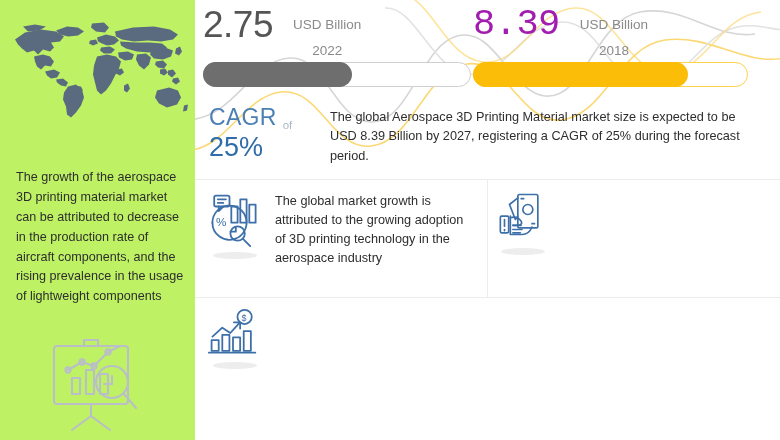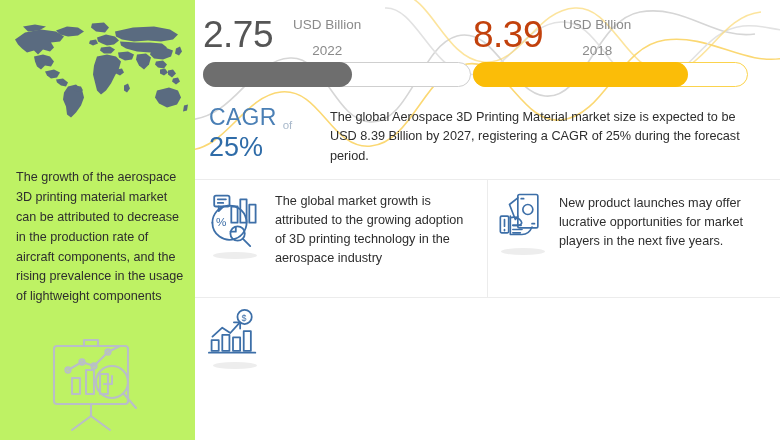--- a/index.html
+++ b/index.html
@@ -41,26 +41,26 @@
     background: #ffffff;
     flex: 0 0 585px;
   }
   .deco { position: absolute; top: 0; left: 0; width: 585px; height: 180px; pointer-events: none; }
 
   
   .stats { position: relative; height: 178px; }
   .stat { position: absolute; top: 0; }
   .stat-a { left: 8px;  width: 268px; }
   .stat-b { left: 278px; width: 275px; }
-  .stat-row { display: flex; align-items: center; padding-top: 6px; }
+  .stat-row { display: flex; align-items: flex-start; padding-top: 6px; }
   .stat-num {
     font-size: 37px; line-height: 1; letter-spacing: -0.5px;
   }
   .num-gray { color: #555555; }
-  .num-amber { color: #c2410c; }
+  .num-amber { color: #a21caf; font-family: Liberation Mono, monospace; }
   .stat-lbl { margin-left: 20px; padding-top: 6px; }
   .stat-unit { font-size: 13.5px; color: #8a8a8a; line-height: 1.9; }
   .stat-year { font-size: 13.5px; color: #8a8a8a; line-height: 1.9; text-align: center; }
   .bar {
     position: absolute; top: 62px; left: 0;
     height: 25px; width: 100%;
     border-radius: 14px;
     background: #ffffff;
   }
   .bar-gray  { border: 1.5px solid #cfcfcf; }
@@ -267,21 +267,20 @@
             <path d="M29 9 h3 M42 39 h3"></path>
             <path d="M25 8 L15 16 L22 34 L25 30"></path>
             <rect x="4" y="30" width="10" height="20" rx="1.5"></rect>
             <path d="M9 34 v8 M9 46 v1.5"></path>
             <path d="M16 32 c6 -2 10 0 13 4 c2 3 -1 5 -4 5 h-6"></path>
             <path d="M19 41 h10 M19 46 h11 M19 50 h9"></path>
             <path d="M16 30 v22 h14 c6 0 10 -4 12 -9"></path>
           </g>
         </svg>
       </div>
-      <div class="card-text">New product launches may offer lucrative opportunities for market players in the next five years.</div>
       <div class="shadow-ell" style="left:4px; top:58px;"></div>
     </div>
 
     <div class="card card-3">
       <div class="card-icon">
         <svg viewBox="0 0 58 56" width="52" height="50" aria-hidden="true">
           <g fill="none" stroke="#3d6fa8" stroke-width="2" stroke-linecap="round" stroke-linejoin="round">
             <circle cx="42" cy="10" r="8"></circle>
             <text x="38.5" y="14.5" font-size="10" fill="#3d6fa8" stroke="none" font-family="Liberation Sans, sans-serif">$</text>
             <path d="M6 32 L17 22 L26 28 L36 17"></path>

